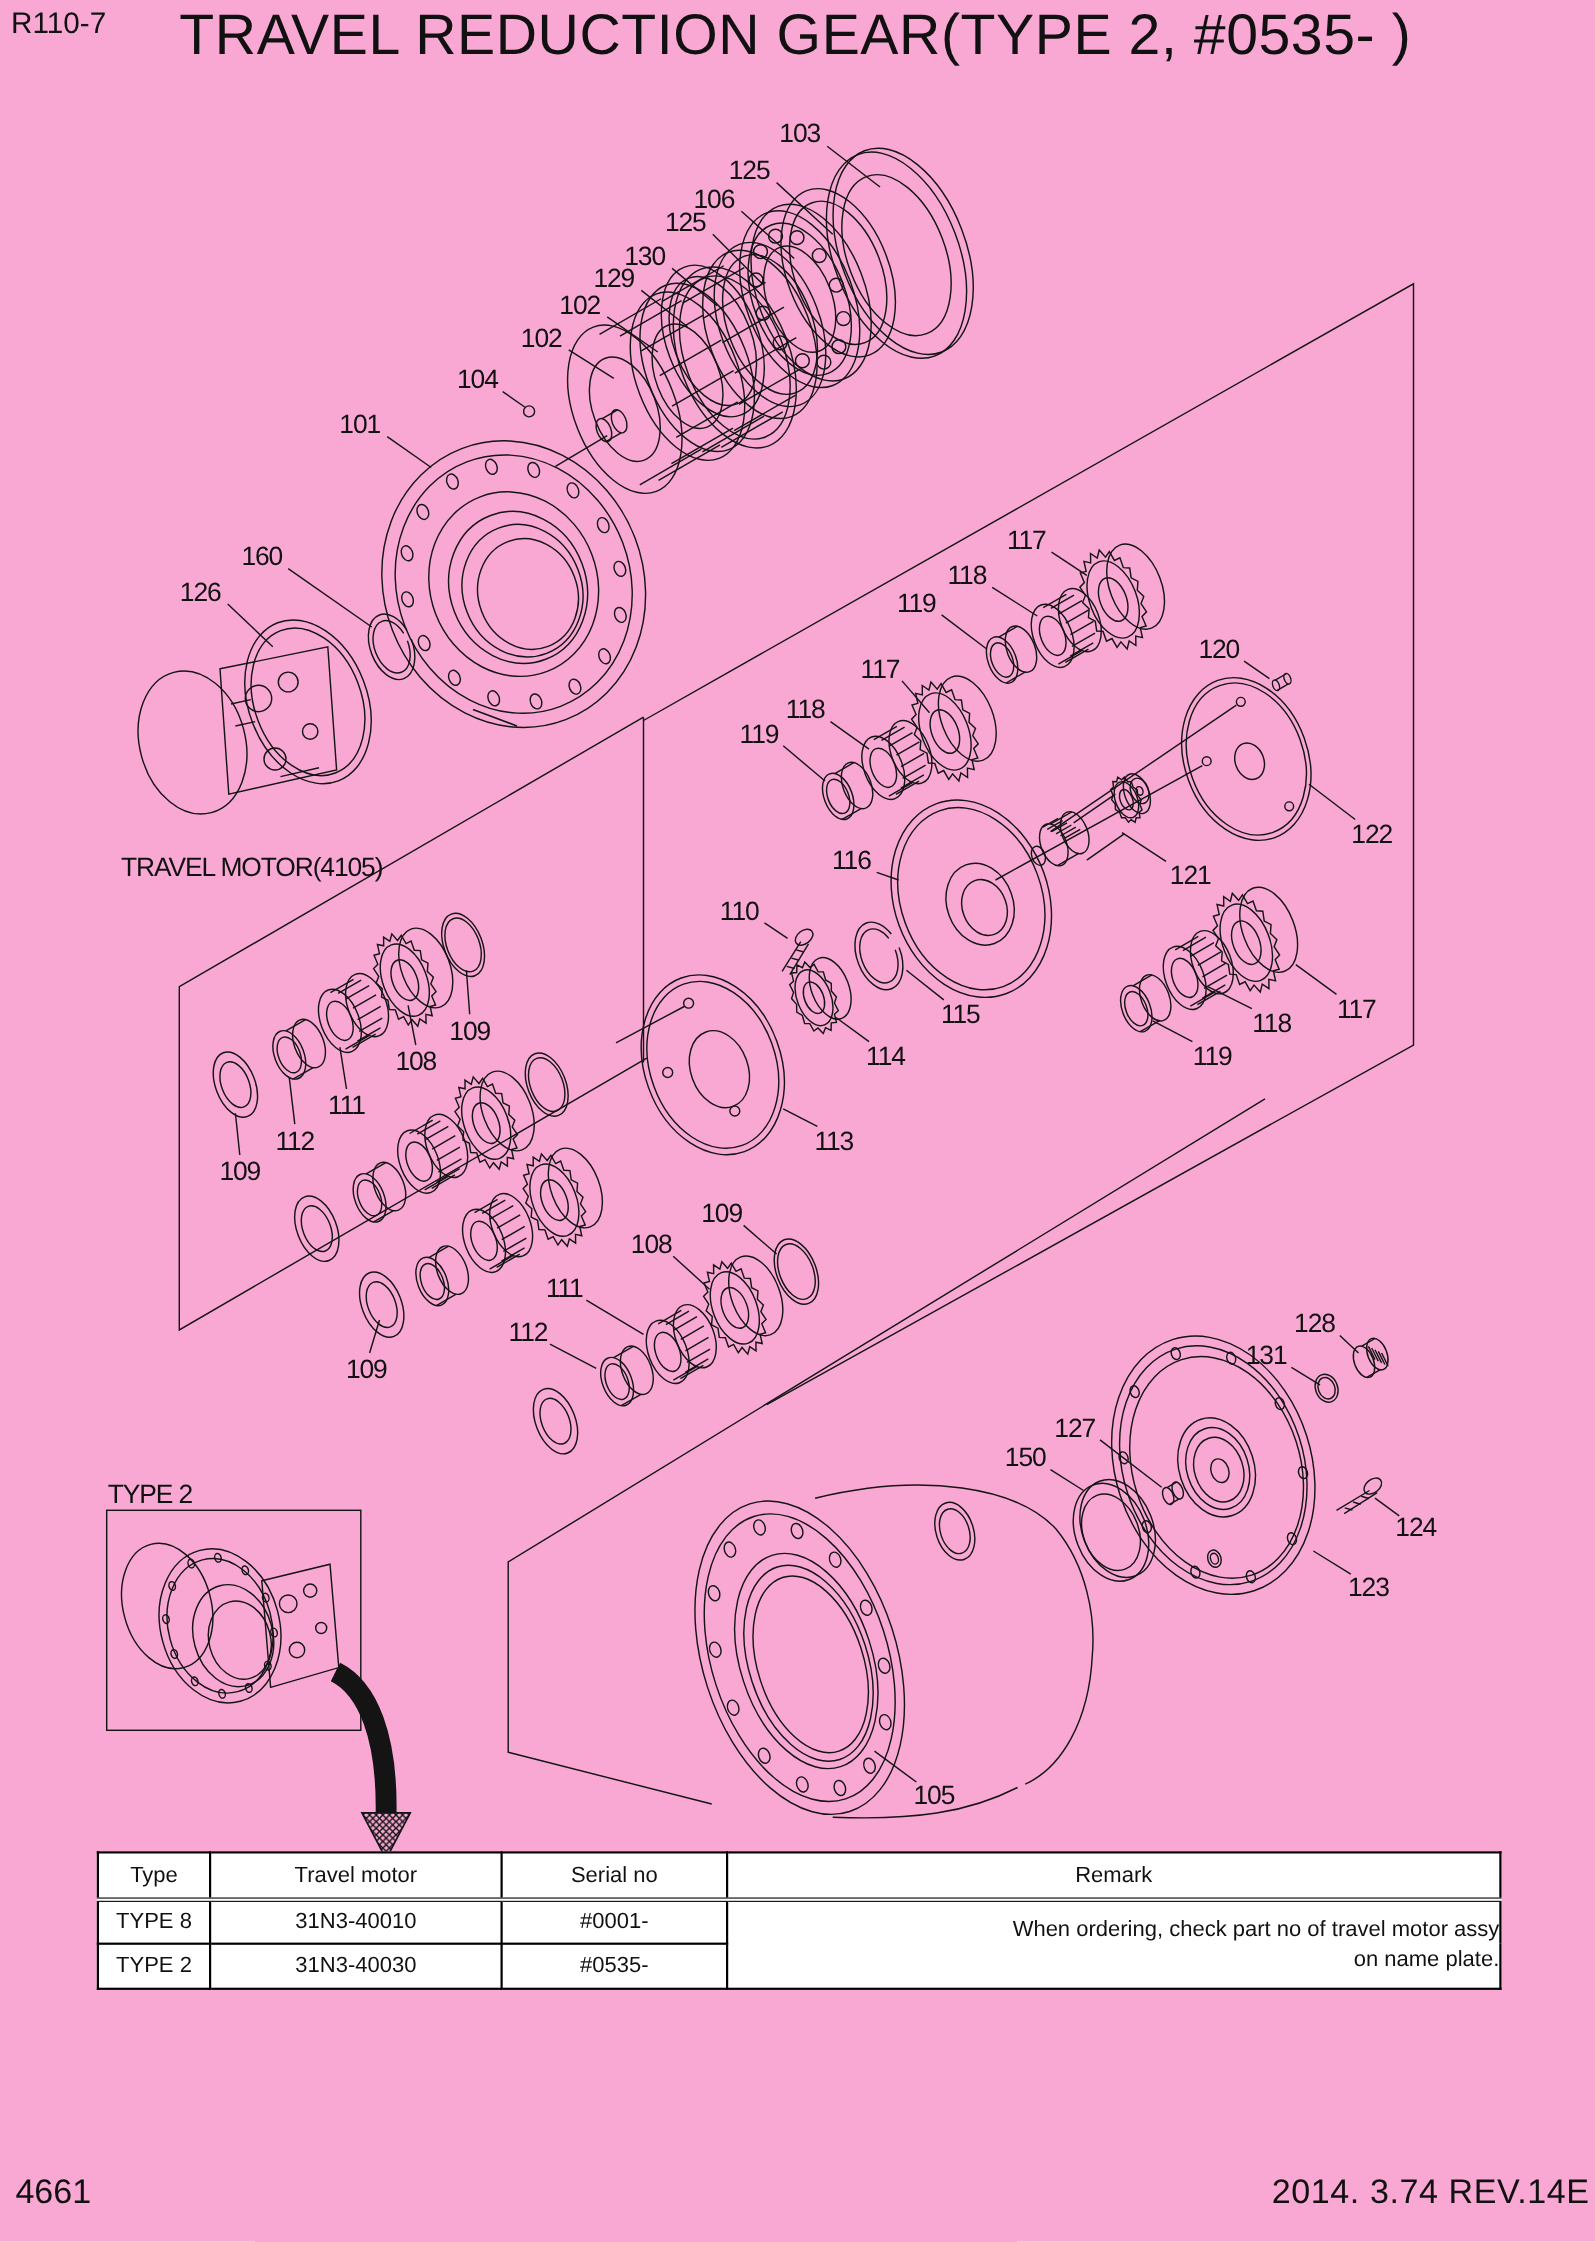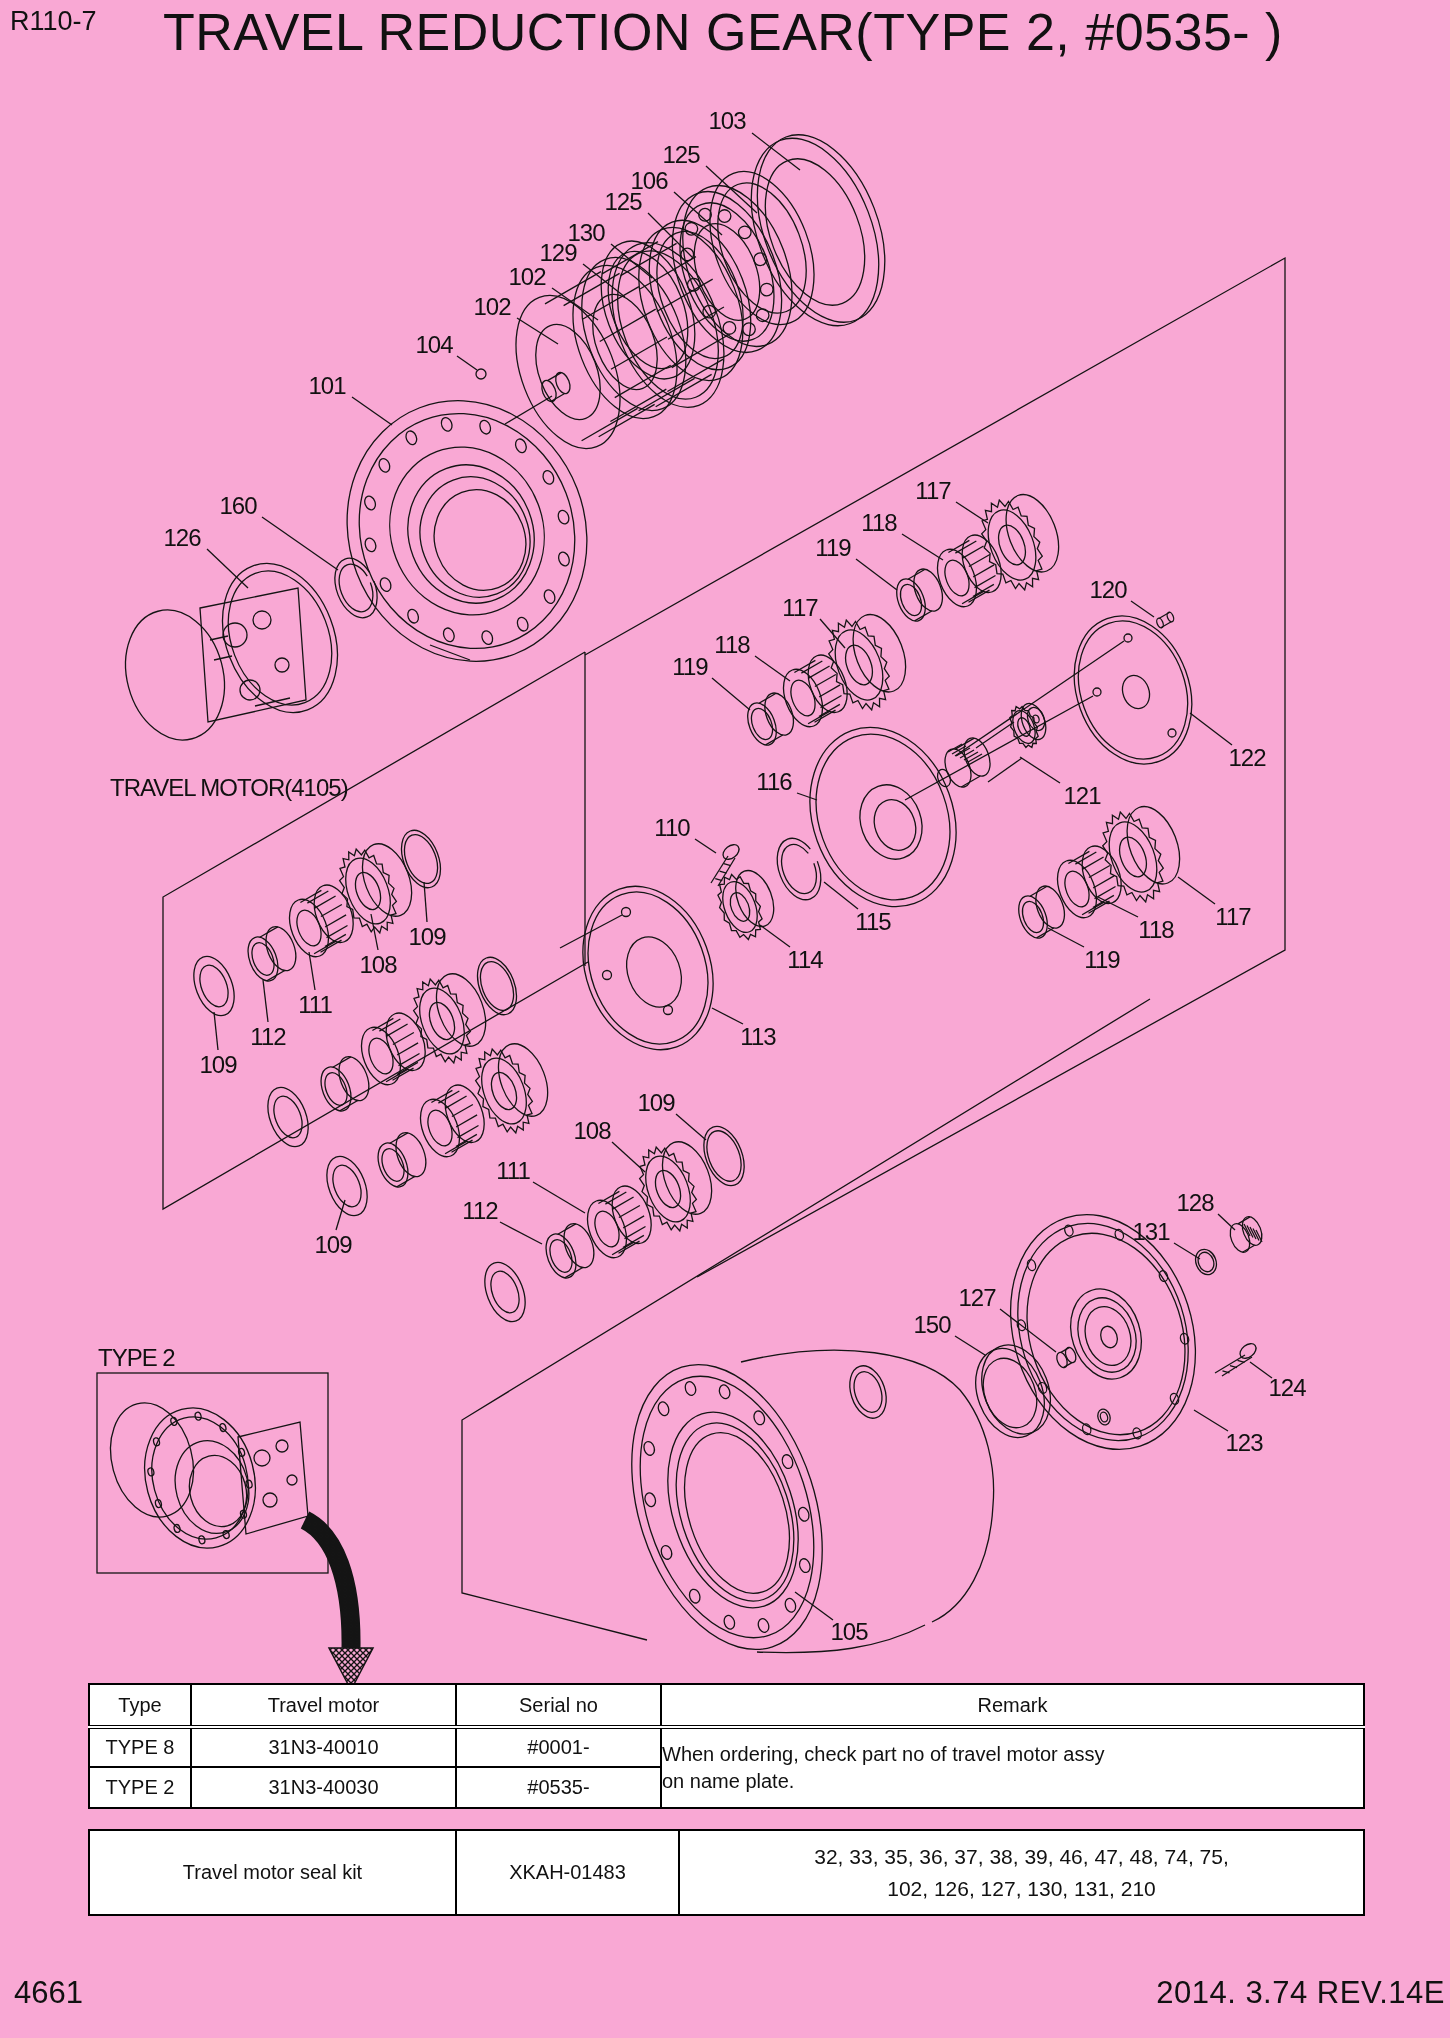--- a/index.html
+++ b/index.html
@@ -10,21 +10,21 @@
   #gfx{position:absolute;left:0;top:0;}
   #gfx ellipse,#gfx path,#gfx line,#gfx circle,#gfx rect,#gfx polygon{fill:none;stroke:#141414;stroke-width:1.3;}
   #gfx text{fill:#111;stroke:none;font-family:"Liberation Sans",sans-serif;}
   .callout-text{font-size:24px;letter-spacing:-1px;}
   table{border-collapse:collapse;position:absolute;table-layout:fixed;background:#fff;}
   td,th{border:2px solid #000;font-weight:normal;font-size:20px;text-align:center;
         padding:0;overflow:hidden;}
   .hdr td{border-bottom:4px double #000;height:40px;margin-top:36px;}
   .t1{left:88px;top:1683px;width:1277px;}
   .t2{left:88px;top:1829px;width:1277px;}
-  .remark-cell{text-align:left;font-size:20px;line-height:1.35;}
+  .remark-cell{text-align:right;font-size:20px;line-height:1.35;}
   .inc-cell{font-size:21px;line-height:1.5;}
   .footer-left{position:absolute;left:14px;top:1975px;font-size:31px;}
   .footer-right{position:absolute;right:5px;top:1975px;font-size:31px;letter-spacing:0.5px;}
 </style>
 </head>
 <body>
 
 <div class="page">
 
   <div class="model">R110-7</div>
@@ -569,26 +569,18 @@
   </tbody>
     </table>
 
   <table class="t2">
     <colgroup>
         <col style="width:367px">
         <col style="width:223px">
         <col>
       </colgroup>
     <tbody>
-    <tr style="height:85px;">
-      <td>Travel motor seal kit</td>
-      <td>XKAH-01483</td>
-      <td class="inc-cell">
-        <span>32, 33, 35, 36, 37, 38, 39, 46, 47, 48, 74, 75,</span><br>
-        <span>102, 126, 127, 130, 131, 210</span>
-      </td>
-    </tr>
   </tbody>
     </table>
 
   <div class="footer-left">4661</div>
   <div class="footer-right">2014. 3.74  REV.14E</div>
 </div>
 
 </body></html>

